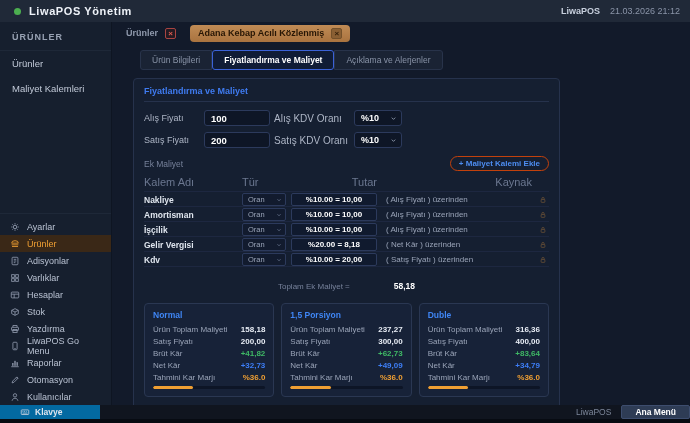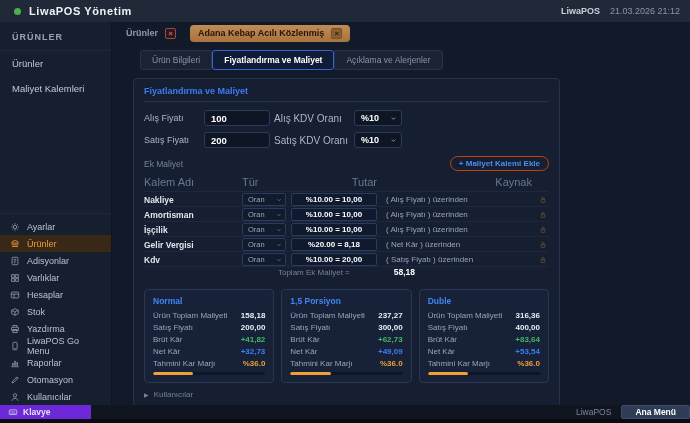--- a/index.html
+++ b/index.html
@@ -66,21 +66,21 @@
   .cost-head .c-center { text-align:right; }
   .cost-row { padding:1px 0; border-top:1px solid #1d2740; height:15px; }
   .cost-name { color:#dfe5ee; font-size:8.5px; font-weight:bold; }
   .mini-select { height:13px; background:#121b2e; border:1px solid #2c3a5c; border-radius:2px; display:flex; align-items:center; justify-content:space-between; padding:0 3px 0 5px; cursor:pointer; }
   .mini-select .sel-val { color:#9aa4b8; font-size:7.5px; }
   .mini-select .chev { color:#6b7790; display:flex; }
   .amount-box { height:13px; background:#101a2e; border:1px solid #2c3a5c; border-radius:2px; color:#ffffff; font-size:8px; font-weight:bold; display:flex; align-items:center; justify-content:center; }
   .cost-src { color:#9aa4b8; font-size:8px; padding-left:4px; }
   .lock { color:#7a5a38; display:flex; justify-content:center; cursor:pointer; }
 
-  .total-row { display:flex; justify-content:center; align-items:center; gap:44px; padding:0 0 2px; border-top:1px solid #1d2740; }
+  .total-row { display:flex; justify-content:center; align-items:center; gap:44px; padding:14px 0 2px; border-top:1px solid #1d2740; }
   .total-label { color:#76819a; font-size:8px; }
   .total-value { color:#ffffff; font-size:8.5px; font-weight:bold; }
 
   .cards { display:flex; gap:7px; margin-top:10px; }
   .card { flex:1; background:#172238; border:1px solid #2a3752; border-radius:4px; padding:6px 8px 7px; }
   .card-title { color:#3f86f5; font-size:8.5px; font-weight:bold; margin-bottom:5px; }
   .card-row { display:flex; justify-content:space-between; align-items:center; margin:3px 0; font-size:8px; }
   .card-row .lbl { color:#9aa4b8; }
   .card-row .val { font-weight:bold; }
   .v-white { color:#e8edf5; } .v-green { color:#3fb865; } .v-blue { color:#3d7ef7; } .v-orange { color:#ef9f33; }
@@ -91,21 +91,21 @@
   .formulation .caret { font-size:6px; }
 
   .actions-hr { border-top:1px solid #222c42; margin:8px 21px 0 0; width:539px; }
   .actions { display:flex; gap:7px; margin-top:7px; }
   .btn { height:17px; padding:0 12px; border-radius:3px; font-size:9px; font-weight:bold; cursor:pointer; font-family:inherit; }
   .btn-save { background:#13203a; border:1px solid #3b62d8; color:#4d8df0; }
   .btn-cancel { background:#161f2e; border:1px solid #323d52; color:#aeb6c6; font-weight:normal; }
 
   
   .bottombar { height:14px; background:#10151f; display:flex; align-items:stretch; flex:0 0 auto; }
-  .kbd-tile { width:91px; background:#6d28d9; display:flex; align-items:center; gap:5px; padding-left:8px; cursor:pointer; }
+  .kbd-tile { width:100px; background:#0369a1; display:flex; align-items:center; gap:5px; padding-left:20px; cursor:pointer; }
   .kbd-tile .ico { color:#c7cfdd; display:flex; }
   .kbd-label { color:#dfe5ee; font-size:8.5px; font-weight:bold; }
   .bb-spacer { flex:1; }
   .bb-brand { color:#7c8699; font-size:8.5px; align-self:center; margin-right:10px; }
   .main-menu-btn { background:#2e3c55; border:1px solid #3d4d6e; border-radius:2px; color:#ffffff; font-size:8.5px; font-weight:bold; padding:0 13px; display:flex; align-items:center; cursor:pointer; }
 
   .cutoff-strip { height:4px; background:#070b12; flex:0 0 auto; }
 </style>
 </head>
 <body>
@@ -461,21 +461,21 @@
               <div class="card-row">
                   <span class="lbl">Satış Fiyatı</span>
                   <span class="val v-white">400,00</span>
                 </div>
               <div class="card-row">
                   <span class="lbl">Brüt Kâr</span>
                   <span class="val v-green">+83,64</span>
                 </div>
               <div class="card-row">
                   <span class="lbl">Net Kâr</span>
-                  <span class="val v-blue">+53,54</span>
+                  <span class="val v-blue">+34,79</span>
                 </div>
               <div class="card-row">
                   <span class="lbl">Tahmini Kar Marjı</span>
                   <span class="val v-orange">%36.0</span>
                 </div>
               <div class="bar-track">
                   <div class="bar-fill" style="width: 36%;"></div>
                 </div>
             </div>
           </div>

